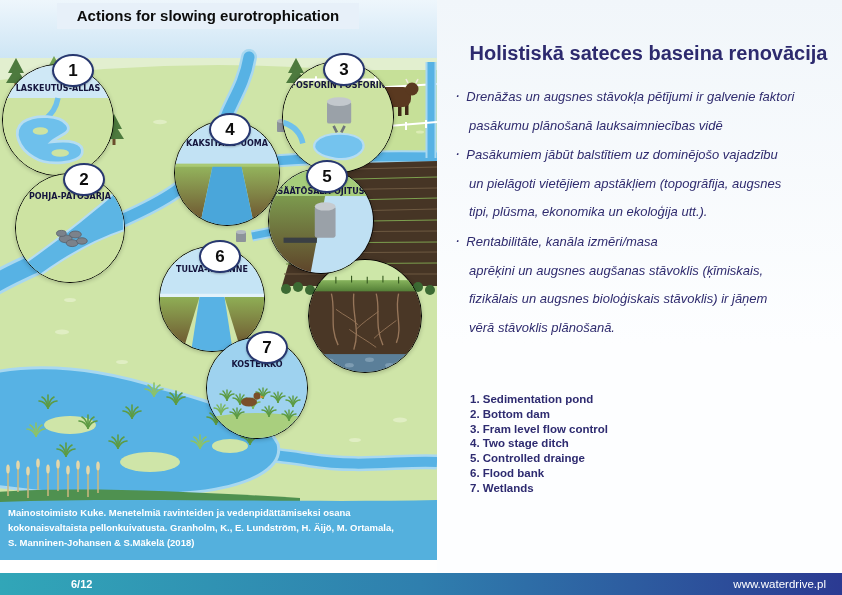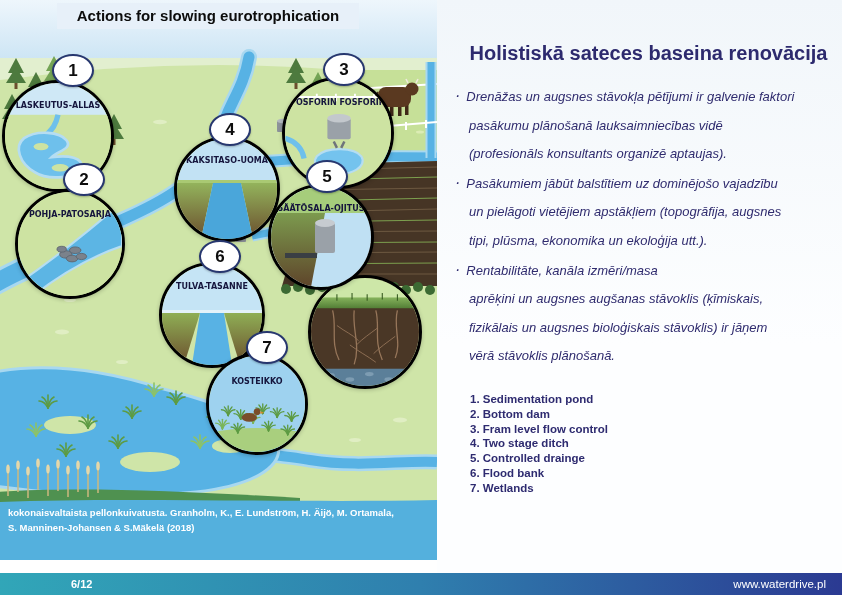--- a/index.html
+++ b/index.html
@@ -7,22 +7,22 @@
        font-family:"Liberation Sans",sans-serif;}
   .slide{position:relative;width:842px;height:486px;background:#fef9c3;}
 
   
   .illustration{position:absolute;left:0;top:0;width:437px;height:560px;overflow:hidden;background:#cfe5a8;}
   .landscape{position:absolute;left:0;top:0;width:437px;height:560px;}
   .ill-title{position:absolute;left:57px;top:3px;width:302px;height:26px;background:#e7f0f9;
              color:#0c0c0c;font-weight:bold;font-size:15px;line-height:26px;text-align:center;z-index:3;}
 
   .marker{position:absolute;z-index:4;}
-  .scene{position:absolute;left:0;top:16px;width:100%;height:100%;border-radius:50%;
-         border:3px solid #000000;box-shadow:0 1px 4px rgba(0,0,0,.22);overflow:hidden;box-sizing:border-box;}
+  .scene{position:absolute;left:0;top:0;width:100%;height:100%;border-radius:50%;
+         border:1px solid #000000;box-shadow:0 1px 4px rgba(0,0,0,.22);overflow:hidden;box-sizing:border-box;}
   .scene svg{position:absolute;left:0;top:0;width:100%;height:100%;}
   .mlabel{position:absolute;top:17%;left:4%;right:4%;text-align:center;color:#15153d;
           font-family:"DejaVu Sans",sans-serif;font-weight:bold;font-size:8px;line-height:1.25;z-index:2;}
   .badge{position:absolute;width:42px;height:33px;background:#ffffff;border:2.5px solid #27376f;
          border-radius:50%;display:flex;align-items:center;justify-content:center;
          font-weight:bold;font-size:17px;color:#0d0d0d;z-index:5;box-sizing:border-box;
          box-shadow:0 1px 2px rgba(0,0,0,.25);}
   .soilcircle{position:absolute;left:308px;top:259px;width:114px;height:114px;z-index:3;}
 
   .caption{position:absolute;left:8px;top:505px;width:424px;z-index:4;color:#ffffff;
@@ -426,33 +426,33 @@
               <ellipse cx="36" cy="94" rx="4" ry="2"></ellipse>
             <ellipse cx="54" cy="89" rx="4" ry="2"></ellipse>
               <ellipse cx="72" cy="94" rx="4" ry="2"></ellipse>
             <ellipse cx="88" cy="90" rx="4" ry="2"></ellipse>
           </g>
         </svg>
       </div>
     </div>
 
     <div class="caption">
+      <div>Mainostoimisto Kuke. Menetelmiä ravinteiden ja vedenpidättämiseksi osana</div>
       <div>kokonaisvaltaista pellonkuivatusta. Granholm, K., E. Lundström, H. Äijö, M. Ortamala,</div>
       <div>S. Manninen-Johansen &amp; S.Mäkelä (2018)</div>
     </div>
   </div>
 
   <div class="content">
     <div class="content-title">Holistiskā sateces baseina renovācija</div>
 
     <div class="bullets">
       <div class="bullet">
         <div class="bl first"><span class="dot">·</span><span>Drenāžas un augsnes stāvokļa pētījumi ir galvenie faktori</span></div>
         <div class="bl cont">pasākumu plānošanā lauksaimniecības vidē</div>
-        <div class="bl cont">(profesionāls konsultants organizē aptaujas).</div>
       </div>
       <div class="bullet">
         <div class="bl first"><span class="dot">·</span><span>Pasākumiem jābūt balstītiem uz dominējošo vajadzību</span></div>
         <div class="bl cont">un pielāgoti vietējiem apstākļiem (topogrāfija, augsnes</div>
         <div class="bl cont">tipi, plūsma, ekonomika un ekoloģija utt.).</div>
       </div>
       <div class="bullet">
         <div class="bl first"><span class="dot">·</span><span>Rentabilitāte, kanāla izmēri/masa</span></div>
         <div class="bl cont">aprēķini un augsnes augšanas stāvoklis (ķīmiskais,</div>
         <div class="bl cont">fizikālais un augsnes bioloģiskais stāvoklis) ir jāņem</div>

